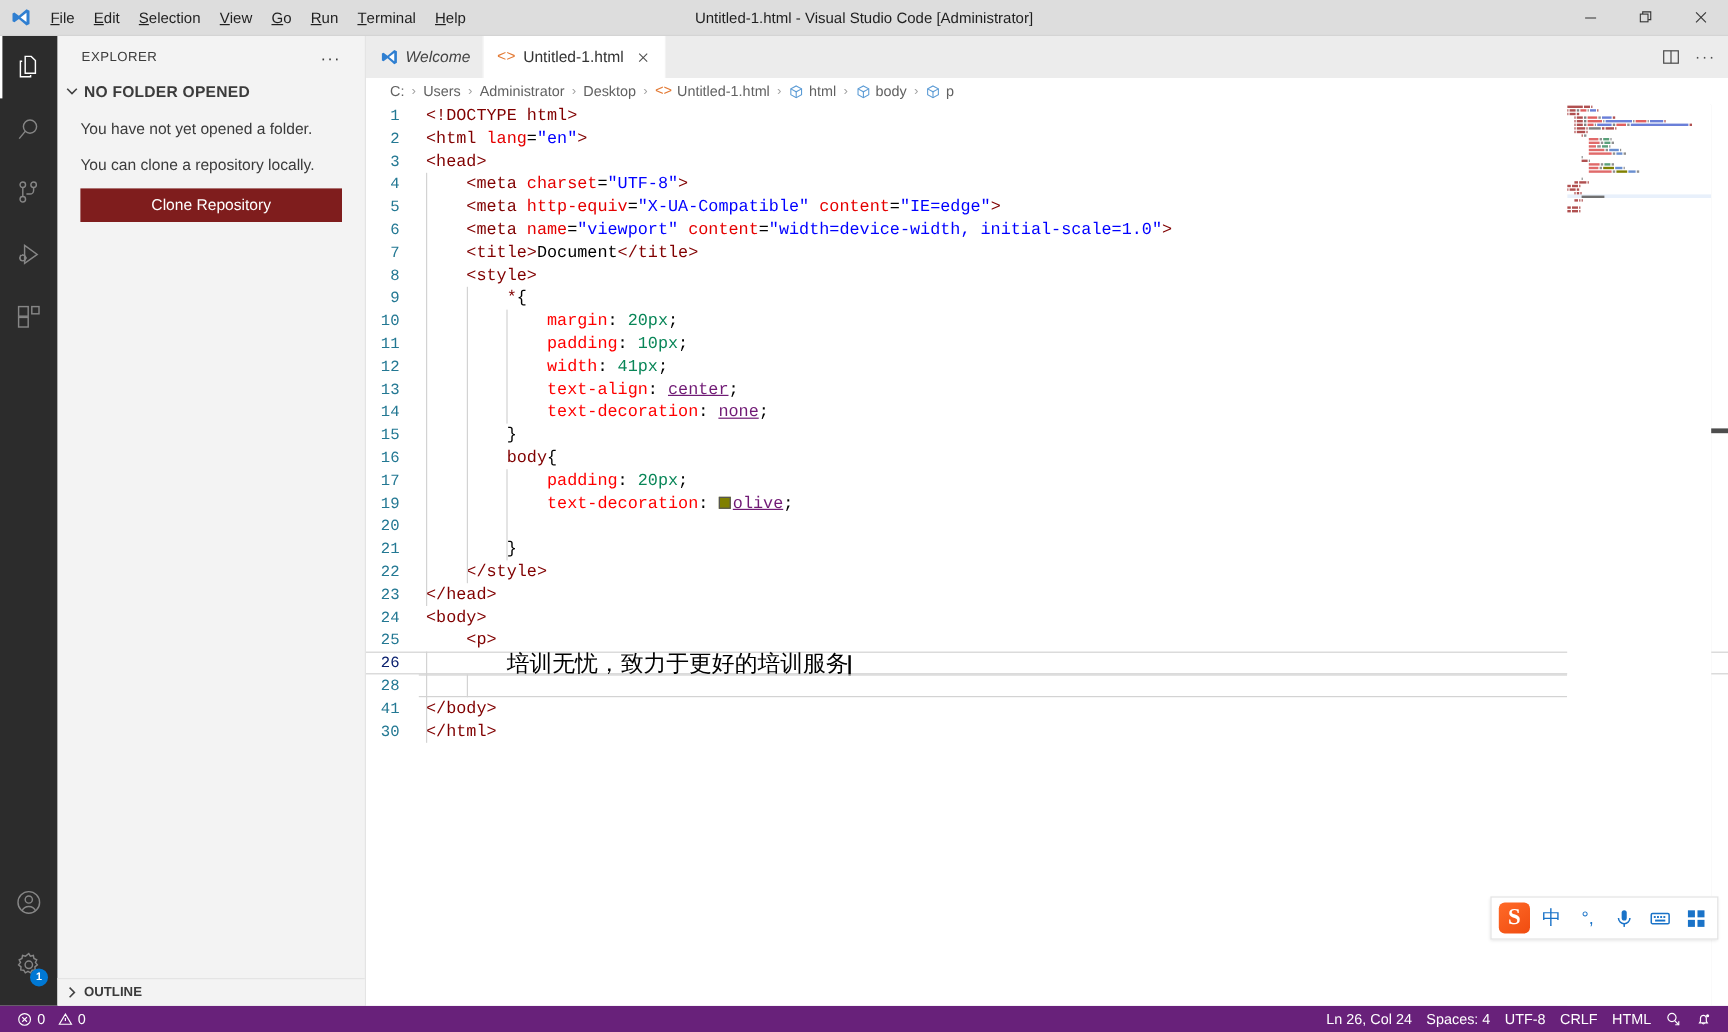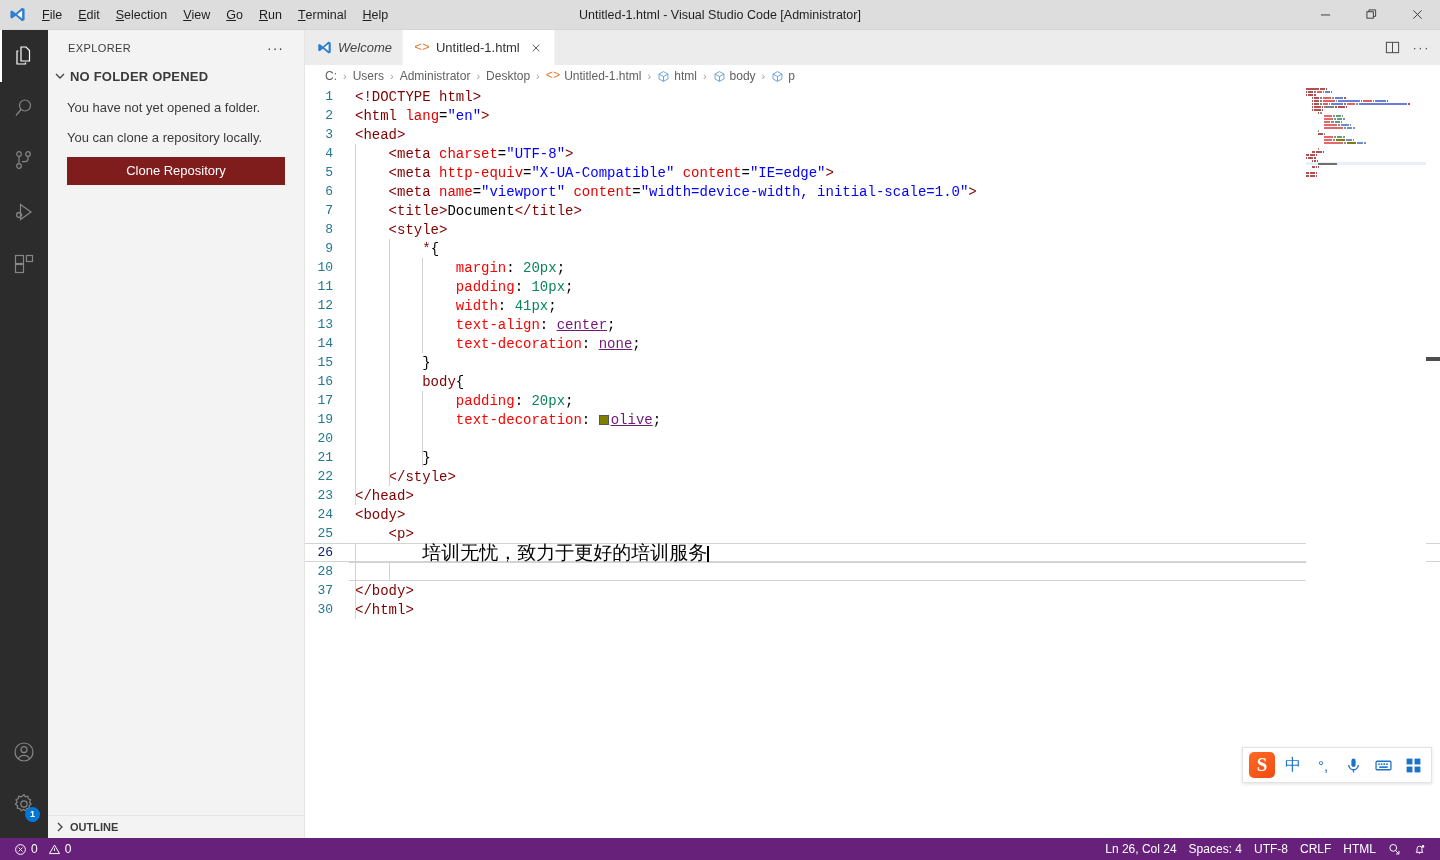--- a/index.html
+++ b/index.html
@@ -477,21 +477,21 @@
             <div class="code-line"><div class="ln">17</div><div class="code-text"><span>            </span><span class="t-prop">padding</span><span class="t-punct">: </span><span class="t-num">20px</span><span class="t-punct">;</span></div></div>
             <div class="code-line"><div class="ln">19</div><div class="code-text"><span>            </span><span class="t-prop">text-decoration</span><span class="t-punct">: </span><span class="color-swatch" style="background: rgb(128, 128, 0);"></span><span class="t-val">olive</span><span class="t-punct">;</span></div></div>
             <div class="code-line"><div class="ln">20</div><div class="code-text"><span>            </span></div></div>
             <div class="code-line"><div class="ln">21</div><div class="code-text"><span>        </span><span class="t-punct">}</span></div></div>
             <div class="code-line"><div class="ln">22</div><div class="code-text"><span>    </span><span class="t-angle">&lt;/</span><span class="t-tag">style</span><span class="t-angle">&gt;</span></div></div>
             <div class="code-line"><div class="ln">23</div><div class="code-text"><span></span><span class="t-angle">&lt;/</span><span class="t-tag">head</span><span class="t-angle">&gt;</span></div></div>
             <div class="code-line"><div class="ln">24</div><div class="code-text"><span></span><span class="t-angle">&lt;</span><span class="t-tag">body</span><span class="t-angle">&gt;</span></div></div>
             <div class="code-line"><div class="ln">25</div><div class="code-text"><span>    </span><span class="t-angle">&lt;</span><span class="t-tag">p</span><span class="t-angle">&gt;</span></div></div>
             <div class="code-line cur-line"><div class="ln active">26</div><div class="code-text"><span>        </span><span class="t-cjk">培训无忧，致力于更好的培训服务</span><span class="caret"></span></div></div>
             <div class="code-line"><div class="ln">28</div><div class="code-text"><span>    </span></div></div>
-            <div class="code-line"><div class="ln">37</div><div class="code-text"><span></span><span class="t-angle">&lt;/</span><span class="t-tag">body</span><span class="t-angle">&gt;</span></div></div>
+            <div class="code-line"><div class="ln">41</div><div class="code-text"><span></span><span class="t-angle">&lt;/</span><span class="t-tag">body</span><span class="t-angle">&gt;</span></div></div>
             <div class="code-line"><div class="ln">30</div><div class="code-text"><span></span><span class="t-angle">&lt;/</span><span class="t-tag">html</span><span class="t-angle">&gt;</span></div></div>
             <div class="indent-guide" style="left: 50px; top: 57px; height: 361px; bottom: auto;"></div>
             <div class="indent-guide" style="left: 83.72px; top: 152px; height: 247px; bottom: auto;"></div>
             <div class="indent-guide" style="left: 117.44px; top: 171px; height: 95px; bottom: auto;"></div>
             <div class="indent-guide" style="left: 117.44px; top: 304px; height: 76px; bottom: auto;"></div>
             <div class="indent-guide" style="left: 50px; top: 456px; height: 76px; bottom: auto;"></div>
             <div class="indent-guide" style="left: 83.72px; top: 475px; height: 19px; bottom: auto;"></div>
             <div class="cur-line-box" style="top: 475px;"></div>
           </div>
         <div class="mm-border"></div>

